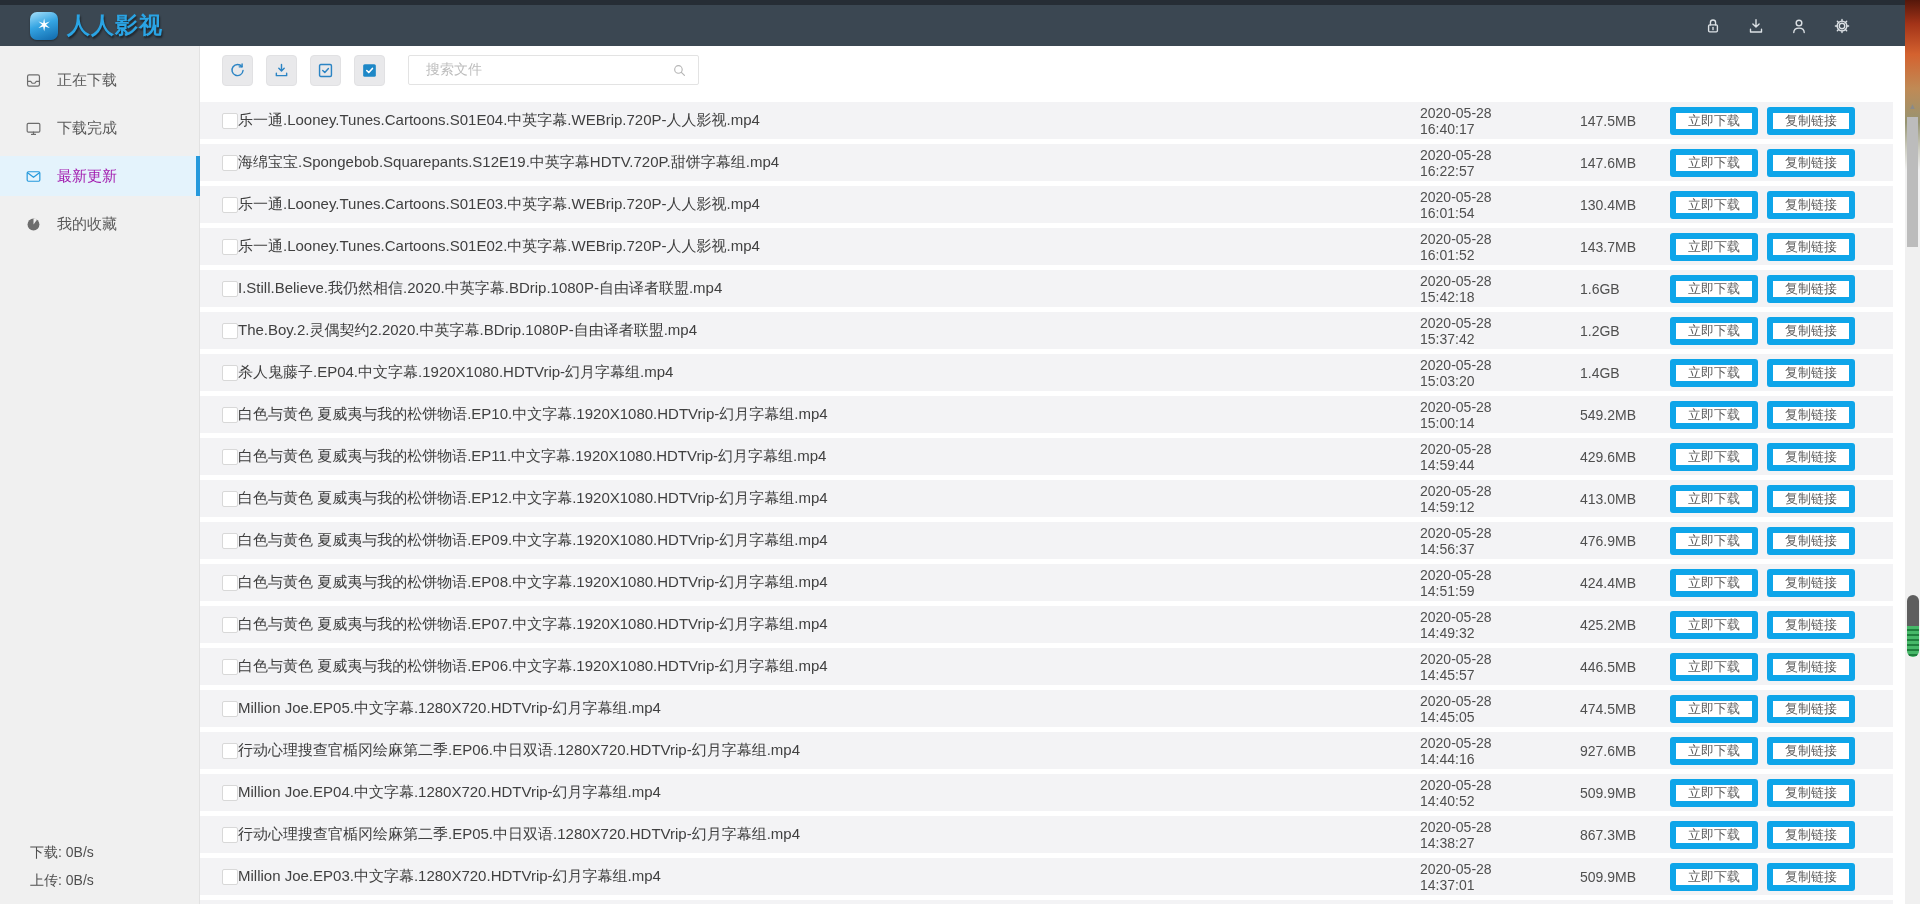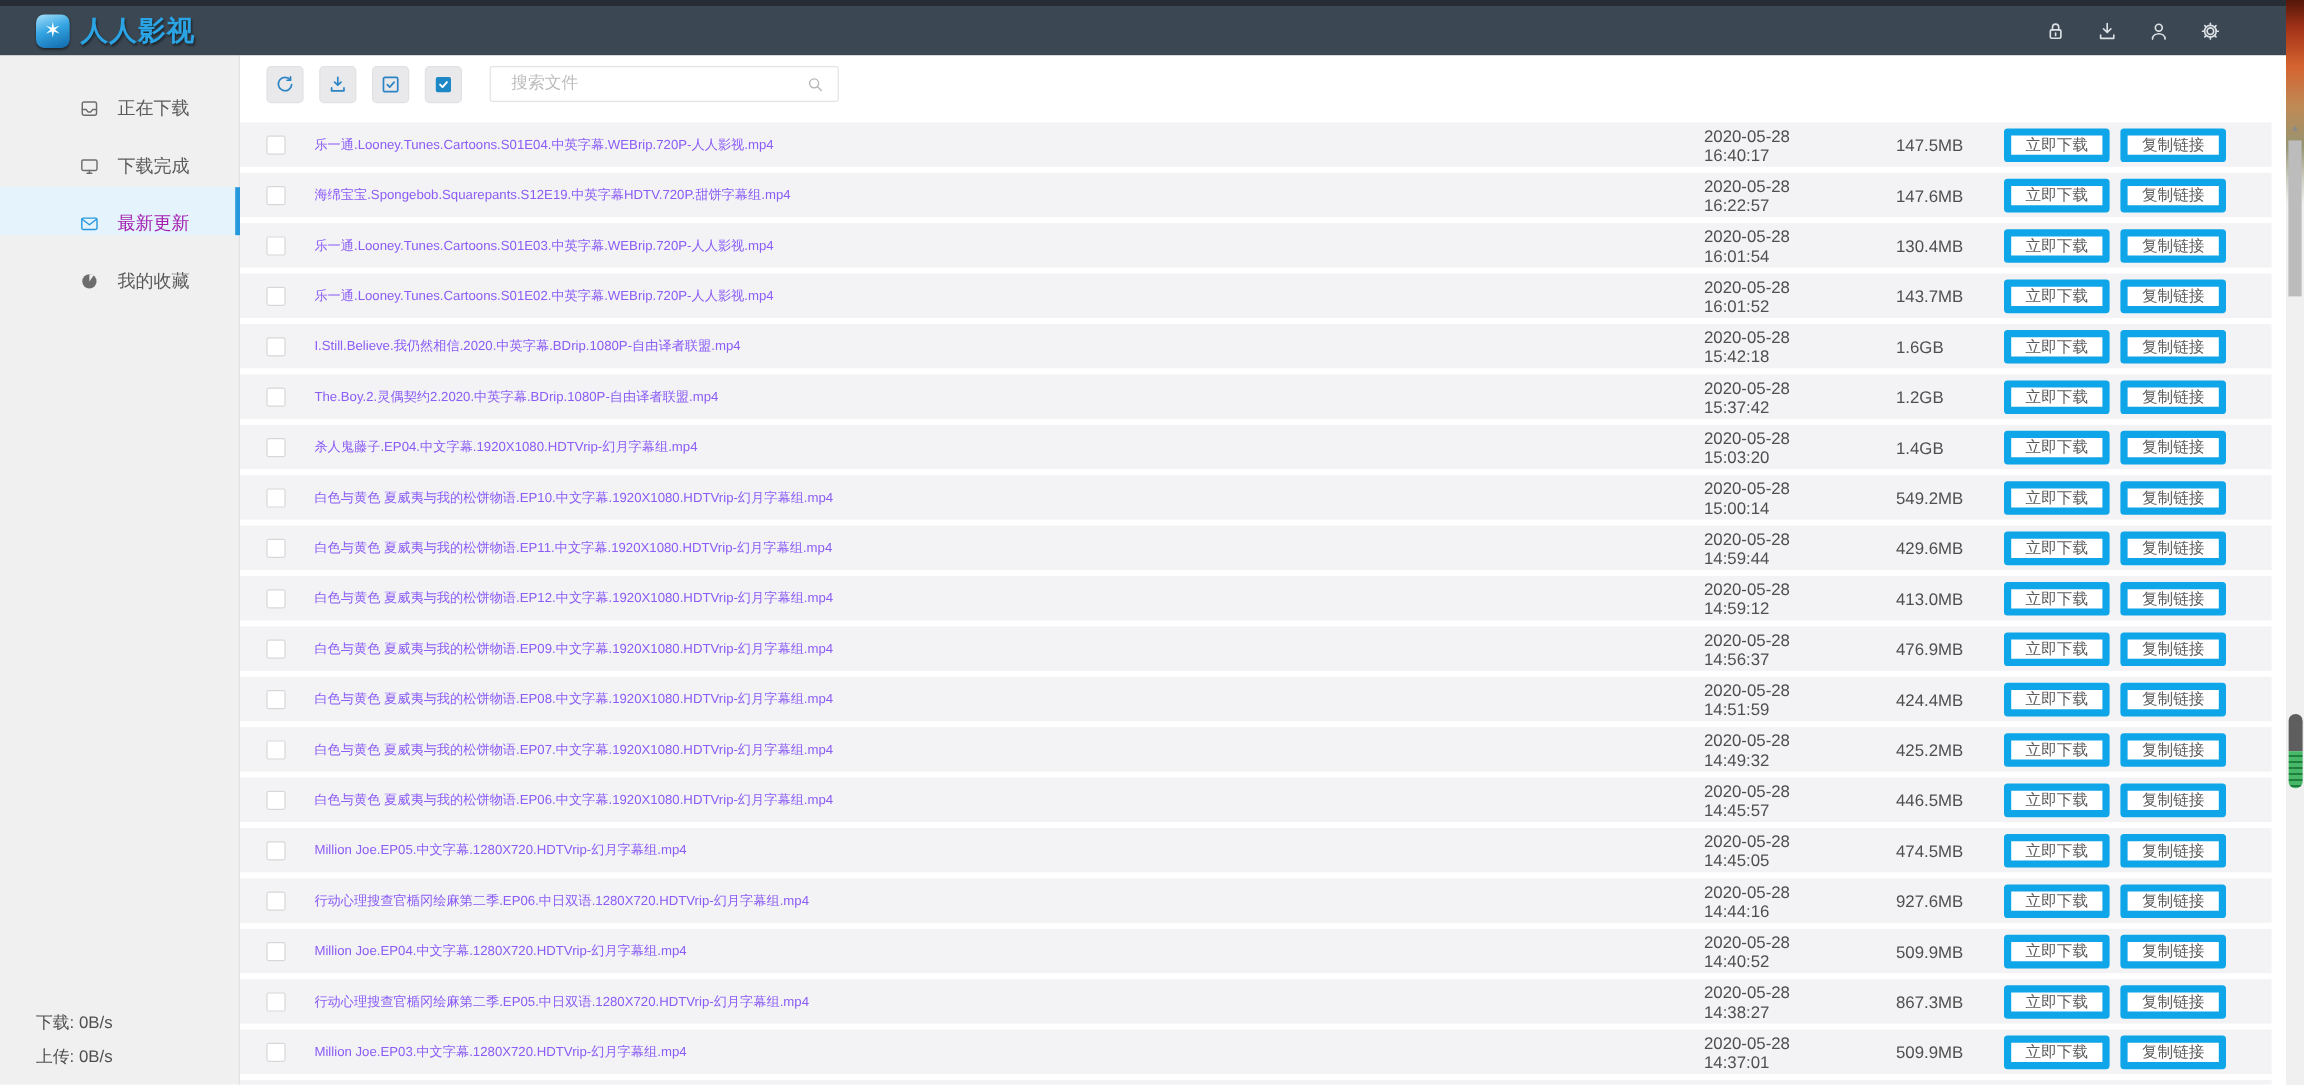--- a/index.html
+++ b/index.html
@@ -19,21 +19,21 @@
   .logo-text { color:#2aa4e4; font-size:23px; font-weight:bold; letter-spacing:1px;
     text-shadow:1px 2px 2px rgba(0,0,0,.5); }
   .header-icons { margin-left:auto; display:flex; gap:21px; padding-right:52px; }
   .hicon { width:22px; height:22px; color:#dce1e5; cursor:pointer; }
   .ic-stroke { stroke:currentColor; fill:none; stroke-width:1.5; stroke-linecap:round; stroke-linejoin:round; }
 
   
   aside { position:absolute; top:46px; left:0; width:200px; height:858px; background:#f0f0f0;
           border-right:1px solid #e2e2e2; z-index:2; }
   .nav { padding-top:14px; }
-  .nav-item { height:40px; display:flex; align-items:flex-end; padding-left:65px; gap:14px;
+  .nav-item { height:40px; display:flex; align-items:center; padding-left:24px; gap:14px;
     margin-bottom:8px; color:#5a5a5a; font-size:15px; cursor:pointer; position:relative; }
   .nav-item .nicon { width:19px; height:19px; color:#6d6d6d; flex:none; }
   .nav-item.selected { background:#e4f3fc; color:#a21caf; }
   .nav-item.selected .nicon { color:#2599dc; }
   .nav-item.selected::after { content:""; position:absolute; right:-1px; top:0; width:4px; height:100%; background:#2599dc; }
   .speeds { position:absolute; left:30px; bottom:10px; color:#4f4f4f; font-size:14px; line-height:28px; }
 
   
   main { position:absolute; top:46px; left:200px; width:1705px; height:858px; background:#fff; }
   .toolbar { height:48px; display:flex; align-items:center; padding-left:22px; }
@@ -44,21 +44,21 @@
   .search-box { position:relative; margin-left:10px; }
   .search-input { width:291px; height:30px; border:1px solid #e3e3e3; border-radius:2px;
     padding:0 36px 0 17px; font-size:14px; color:#333; outline:none; font-family:Liberation Mono, monospace; background:#fff; }
   .search-input::placeholder { color:#bdbdbd; }
   .search-icon { position:absolute; right:11px; top:7px; width:17px; height:17px; }
 
   
   .file-list { height:810px; overflow:hidden; padding:8px 12px 0 0; }
   .row { height:37px; margin-bottom:5px; background:#f3f3f5; display:flex; align-items:center; padding-left:22px; }
   .row-check { width:16px; height:16px; background:#fff; border:1px solid #d8d8d8; border-radius:2px; flex:none; cursor:pointer; }
-  .col-name { margin-left:24px; flex:1; font-size:11px; color:#8b5cf6; white-space:nowrap; overflow:hidden; }
+  .col-name { margin-left:0; flex:1; font-size:15px; color:#404040; white-space:nowrap; overflow:hidden; }
   .col-time { width:125px; font-size:14px; color:#4f4f4f; flex:none; }
   .col-size { width:90px; margin-left:35px; font-size:14px; color:#4f4f4f; flex:none; }
   .row-actions { display:flex; margin-right:38px; flex:none; }
   .btn { width:88px; height:28px; background:#fff; border:6px solid #0ea5e9; border-radius:3px;
     color:#5c5c5c; font-size:13px; display:flex; align-items:center; justify-content:center; cursor:pointer; }
   .btn + .btn { margin-left:9px; }
 
   
   .os-strip { position:absolute; top:0; right:0; width:15px; height:904px; background:#f0f0f0; z-index:10; }
   .wallpaper { height:170px; width:100%;

